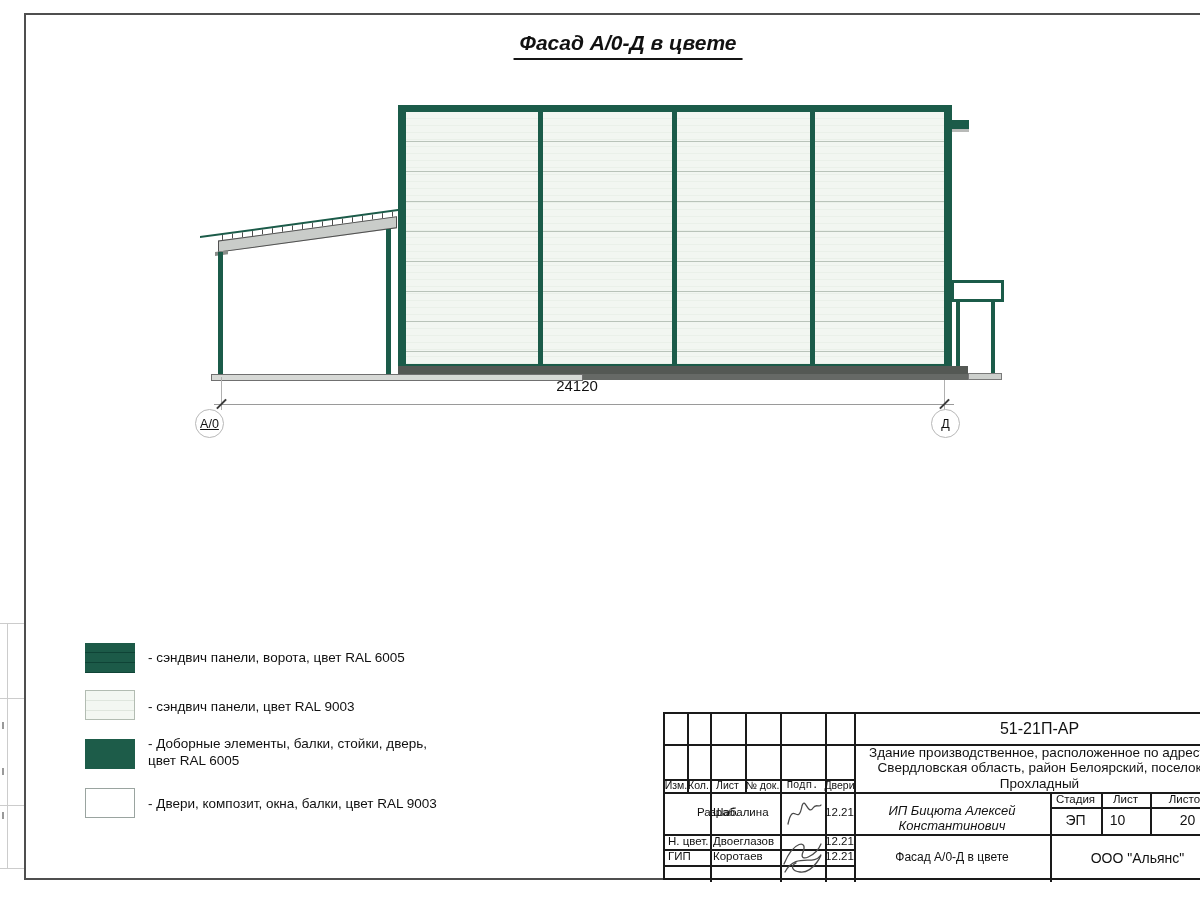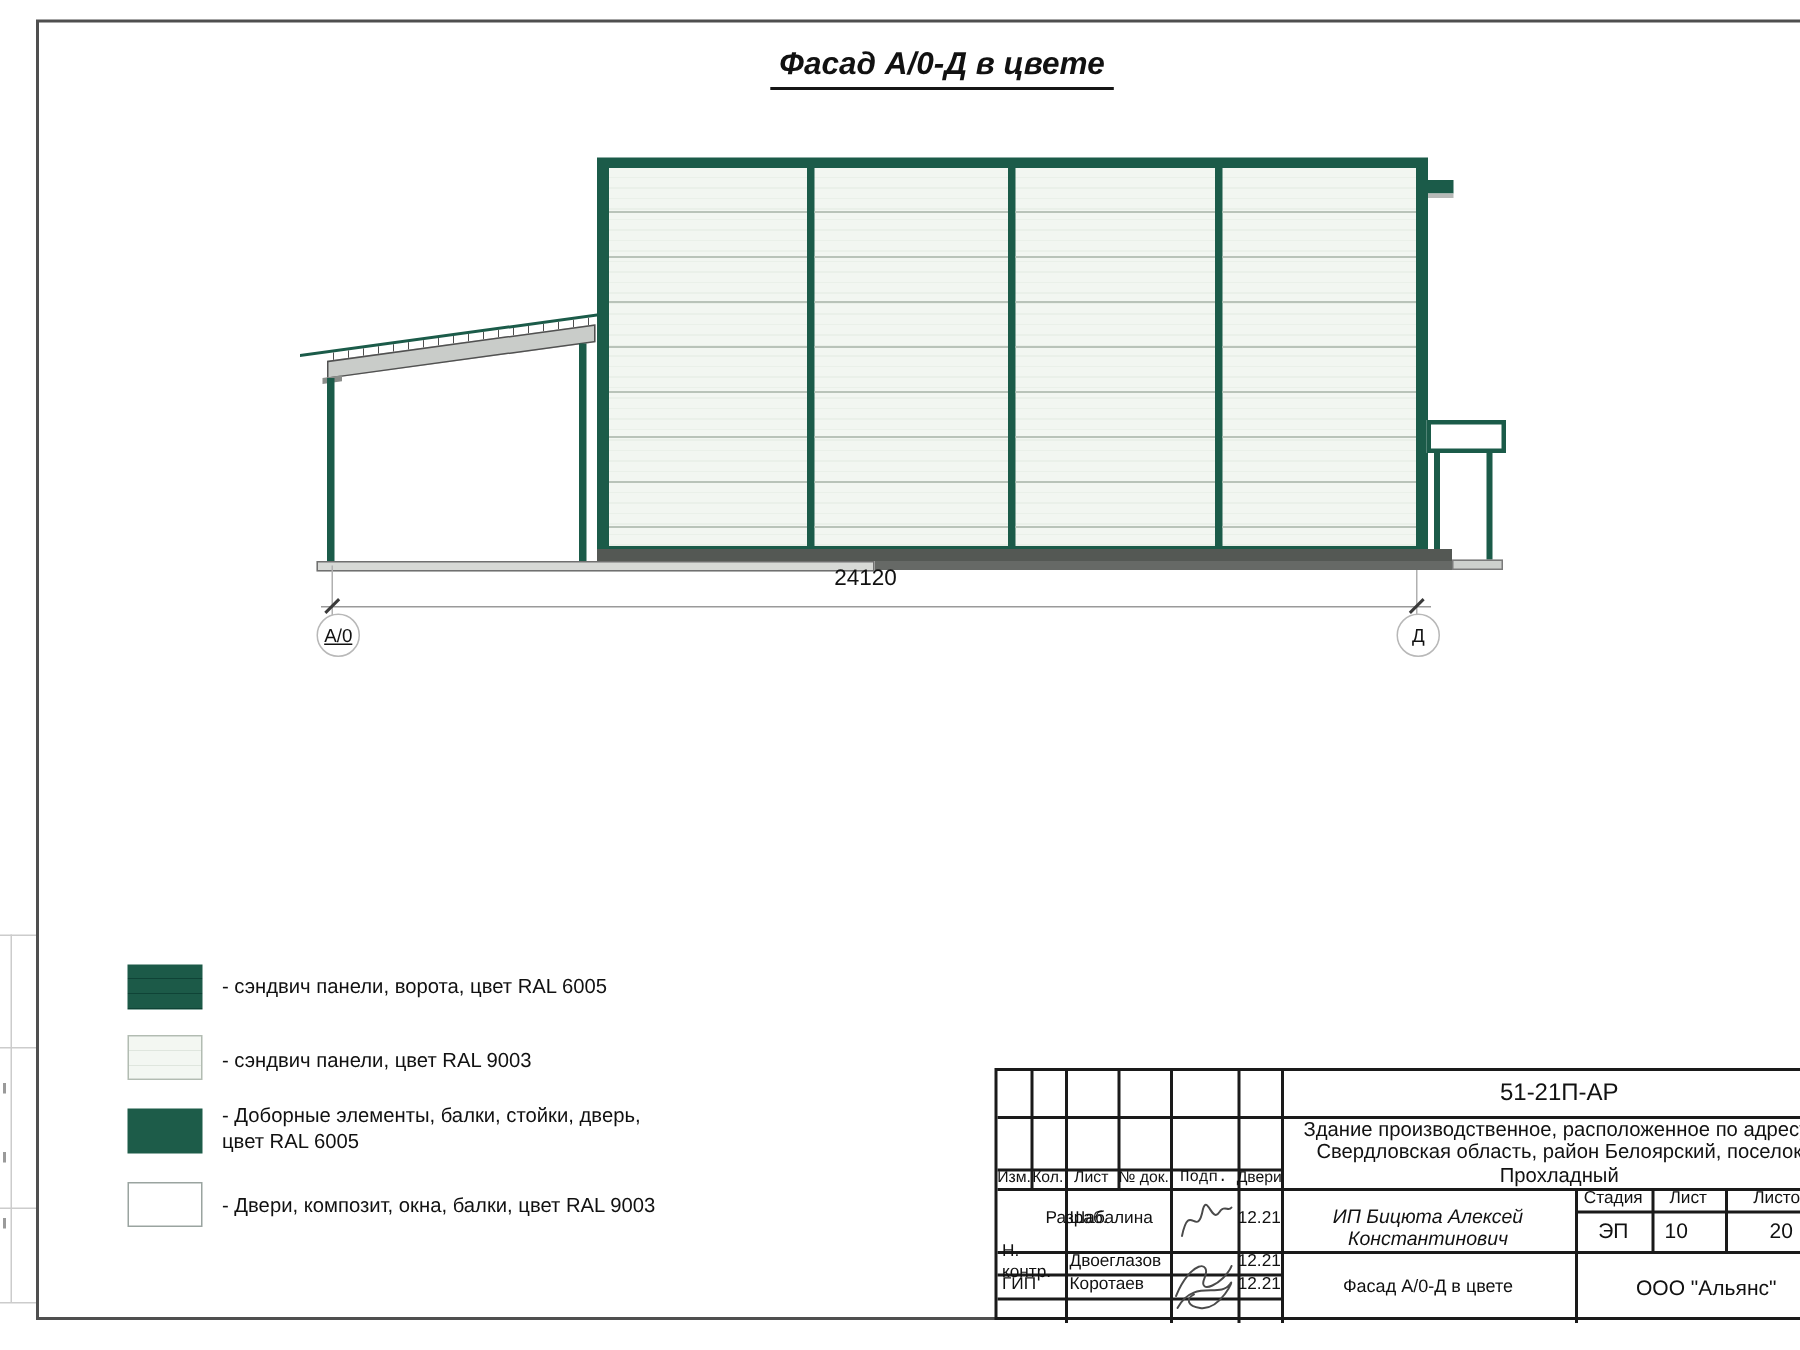--- a/index.html
+++ b/index.html
@@ -127,21 +127,21 @@
 <div class="abs base-mid"></div>
 <div class="abs slab"></div>
 <div class="abs ramp"></div>
 
 <div class="abs ext-line" style="left:221px;top:377px;height:33px;"></div>
 <div class="abs ext-line" style="left:944px;top:380px;height:30px;"></div>
 <div class="abs dim-line"></div>
 <div class="abs dim-tick" style="left:215px;top:403px;"></div>
 <div class="abs dim-tick" style="left:938px;top:403px;"></div>
 <div class="abs dim-text">24120</div>
-<div class="abs axis-circle" style="left:211px;top:409px;text-decoration:underline;">
+<div class="abs axis-circle" style="left:195px;top:409px;text-decoration:underline;">
     <span>А/0</span>
   </div>
 <div class="abs axis-circle" style="left:931px;top:409px;">
     <span>Д</span>
   </div>
 
 <div class="abs swatch sw-gate" style="top:643px;"></div>
 <div class="abs legend-label" style="top:650px;">- сэндвич панели, ворота, цвет RAL 6005</div>
 
 <div class="abs swatch sw-light" style="top:690px;"></div>
@@ -180,21 +180,21 @@
   <div class="cell" style="left:22px;top:65px;width:23px;height:13px;font-size:10.5px;">Кол.</div>
   <div class="cell" style="left:45px;top:65px;width:35px;height:13px;font-size:10.5px;">Лист</div>
   <div class="cell" style="left:80px;top:65px;width:35px;height:13px;font-size:10.5px;">№ док.</div>
   <div class="cell" style="left:115px;top:65px;width:45px;height:13px;font-size:10.5px;font-family:Liberation Mono, monospace;">Подп.</div>
   <div class="cell" style="left:160px;top:65px;width:29px;height:13px;font-size:10.5px;">Двери</div>
 
   <div class="cell cell-left" style="left:0;top:78px;width:45px;height:42px;padding-left:32px;">Разраб.</div>
   <div class="cell cell-left" style="left:45px;top:78px;width:70px;height:42px;">Шабалина</div>
   <div class="cell" style="left:160px;top:78px;width:29px;height:42px;">12.21</div>
 
-  <div class="cell cell-left" style="left:0;top:120px;width:45px;height:15px;">Н. контр.</div>
+  <div class="cell cell-left" style="left:0;top:120px;width:45px;height:15px;">Н. цвет.</div>
   <div class="cell cell-left" style="left:45px;top:120px;width:70px;height:15px;">Двоеглазов</div>
   <div class="cell" style="left:160px;top:120px;width:29px;height:15px;">12.21</div>
 
   <div class="cell cell-left" style="left:0;top:135px;width:45px;height:16px;">ГИП</div>
   <div class="cell cell-left" style="left:45px;top:135px;width:70px;height:16px;">Коротаев</div>
   <div class="cell" style="left:160px;top:135px;width:29px;height:16px;">12.21</div>
 
   <svg class="sig-svg" style="left:118px;top:80px;" width="40" height="38" viewBox="0 0 40 38">
     <path d="M5 30 C 10 6, 15 33, 19 12 C 22 2, 25 22, 30 14 C 33 9, 36 14, 38 11"></path>
   </svg>

